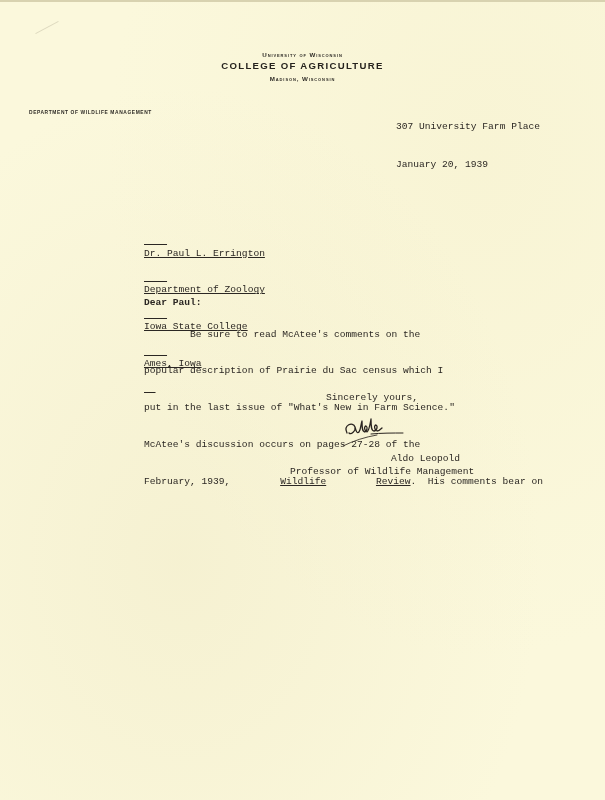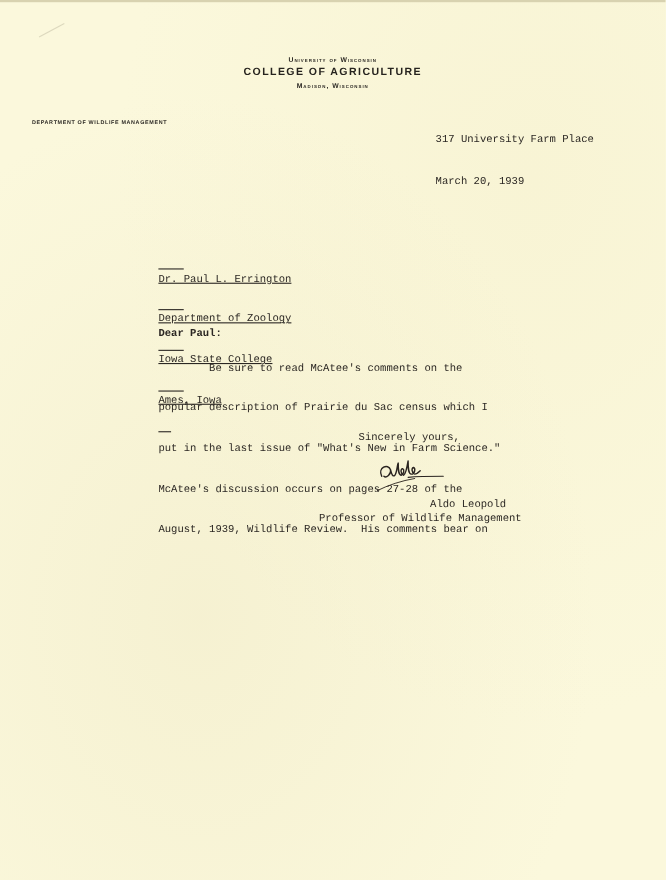--- a/index.html
+++ b/index.html
@@ -93,22 +93,24 @@
       left: 144px;
       top: 295px;
       font-weight: bold;
     }
     .body-para {
       position: absolute;
       left: 144px;
       top: 302px;
     }
     .underline {
+      text-decoration: underline;
       text-decoration-thickness: 1px;
       text-underline-offset: 1px;
+      margin-left: 44px;
     }
     .closing {
       position: absolute;
       left: 326px;
       top: 390px;
     }
     .signature {
       position: absolute;
       left: 341px;
       top: 413px;
@@ -142,39 +144,39 @@
 <div class="page">
 
   <div class="fold-mark"></div>
 
   <div class="lh-univ">University of Wisconsin</div>
   <div class="lh-college">COLLEGE OF AGRICULTURE</div>
   <div class="lh-city">Madison, Wisconsin</div>
   <div class="lh-dept">DEPARTMENT OF WILDLIFE MANAGEMENT</div>
 
   <div class="address-block mono">
-    <div>317 University Farm Place</div>
-    <div>March 20, 1939</div>
+    <div>307 University Farm Place</div>
+    <div>January 20, 1939</div>
   </div>
 
   <div class="recipient mono">
     <div>Dr. Paul L. Errington</div>
     <div>Department of Zoology</div>
     <div>Iowa State College</div>
     <div>Ames, Iowa</div>
   </div>
 
   <div class="salutation mono">Dear Paul:</div>
 
   <div class="body-para mono">
     <div>        Be sure to read McAtee's comments on the</div>
     <div>popular description of Prairie du Sac census which I</div>
     <div>put in the last issue of "What's New in Farm Science."</div>
     <div>McAtee's discussion occurs on pages 27-28 of the</div>
-    <div><span>August, 1939, </span><span class="underline">Wildlife</span><span> </span><span class="underline">Review</span><span>.  His comments bear on</span></div>
+    <div><span>February, 1939, </span><span class="underline">Wildlife</span><span> </span><span class="underline">Review</span><span>.  His comments bear on</span></div>
   </div>
 
   <div class="closing mono">Sincerely yours,</div>
 
   <svg class="signature" viewBox="0 0 70 36">
     <path d="M6 18 C2 10, 12 6, 14 12 C15 16, 10 20, 8 18 M14 12 C15 16, 16 19, 18 17 C20 14, 20 8, 21 6 C21 12, 21 17, 24 17 C26 16, 27 12, 25 11 C23 11, 23 16, 26 17 C28 16, 29 10, 30 4 C30 10, 30 16, 33 16 C36 16, 37 11, 35 10 C33 10, 33 15, 36 16 C38 16, 40 14, 41 13" fill="none" stroke="#2a2420" stroke-width="1.3" stroke-linecap="round" stroke-linejoin="round"></path>
     <path d="M30 19 C40 18, 52 18, 62 18" fill="none" stroke="#2a2420" stroke-width="1" stroke-linecap="round"></path>
     <path d="M2 31 C12 26, 24 22, 36 20" fill="none" stroke="#3a332c" stroke-width="0.9" stroke-linecap="round"></path>
   </svg>
 

